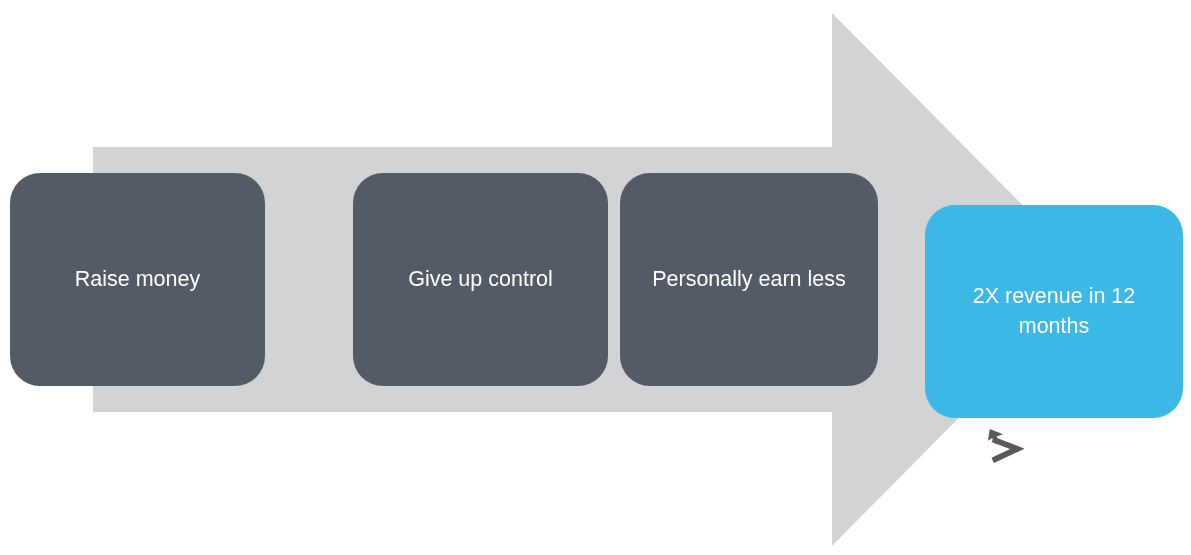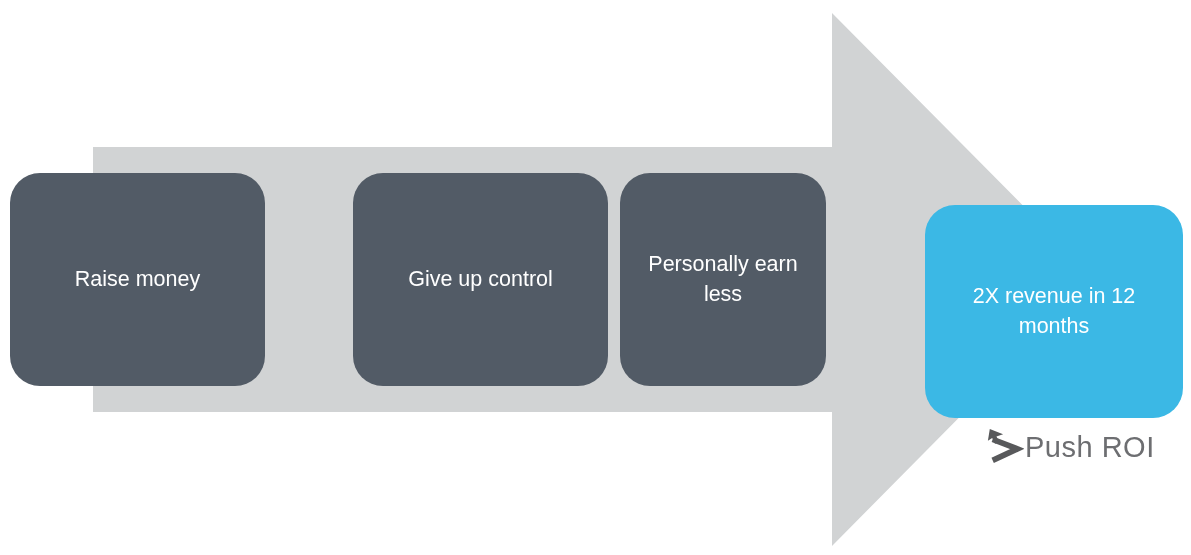--- a/index.html
+++ b/index.html
@@ -34,21 +34,21 @@
     justify-content: center;
     text-align: center;
     color: #ffffff;
     font-size: 21.5px;
     line-height: 1.35;
     padding: 0 28px;
     box-sizing: border-box;
   }
   .box-1 { left: 10px; }
   .box-2 { left: 327px; margin-left: 26px; }
-  .box-3 { left: 620px; width: 206px; padding: 0 14px; }
+  .box-3 { left: 620px; width: 258px; padding: 0 14px; }
   .box-4 { left: 925px; width: 258px; padding: 0 34px; }
   .logo {
     position: absolute;
     left: 986px;
     top: 426px;
     display: flex;
     align-items: center;
     height: 42px;
   }
   .logo-icon {
@@ -87,16 +87,15 @@
 
   <div class="step-box box-4" style="background: rgb(59, 184, 229); margin-top: 32px;">
     <span>2X revenue in 12 months</span>
   </div>
 
   <div class="logo">
     <svg class="logo-icon" viewBox="0 0 40 42" aria-hidden="true">
       <path d="M7 13 L33 23 L7 35" fill="none" stroke-width="6" stroke="#58595b"></path>
       <path d="M4 2 L18 7.5 L11 10 L14 16 L9.5 17.5 L6.5 11.5 L2 14.5 Z" fill="#58595b"></path>
     </svg>
-    <span class="logo-text">Push ROI</span>
   </div>
 
 </div>
 
 </body></html>

